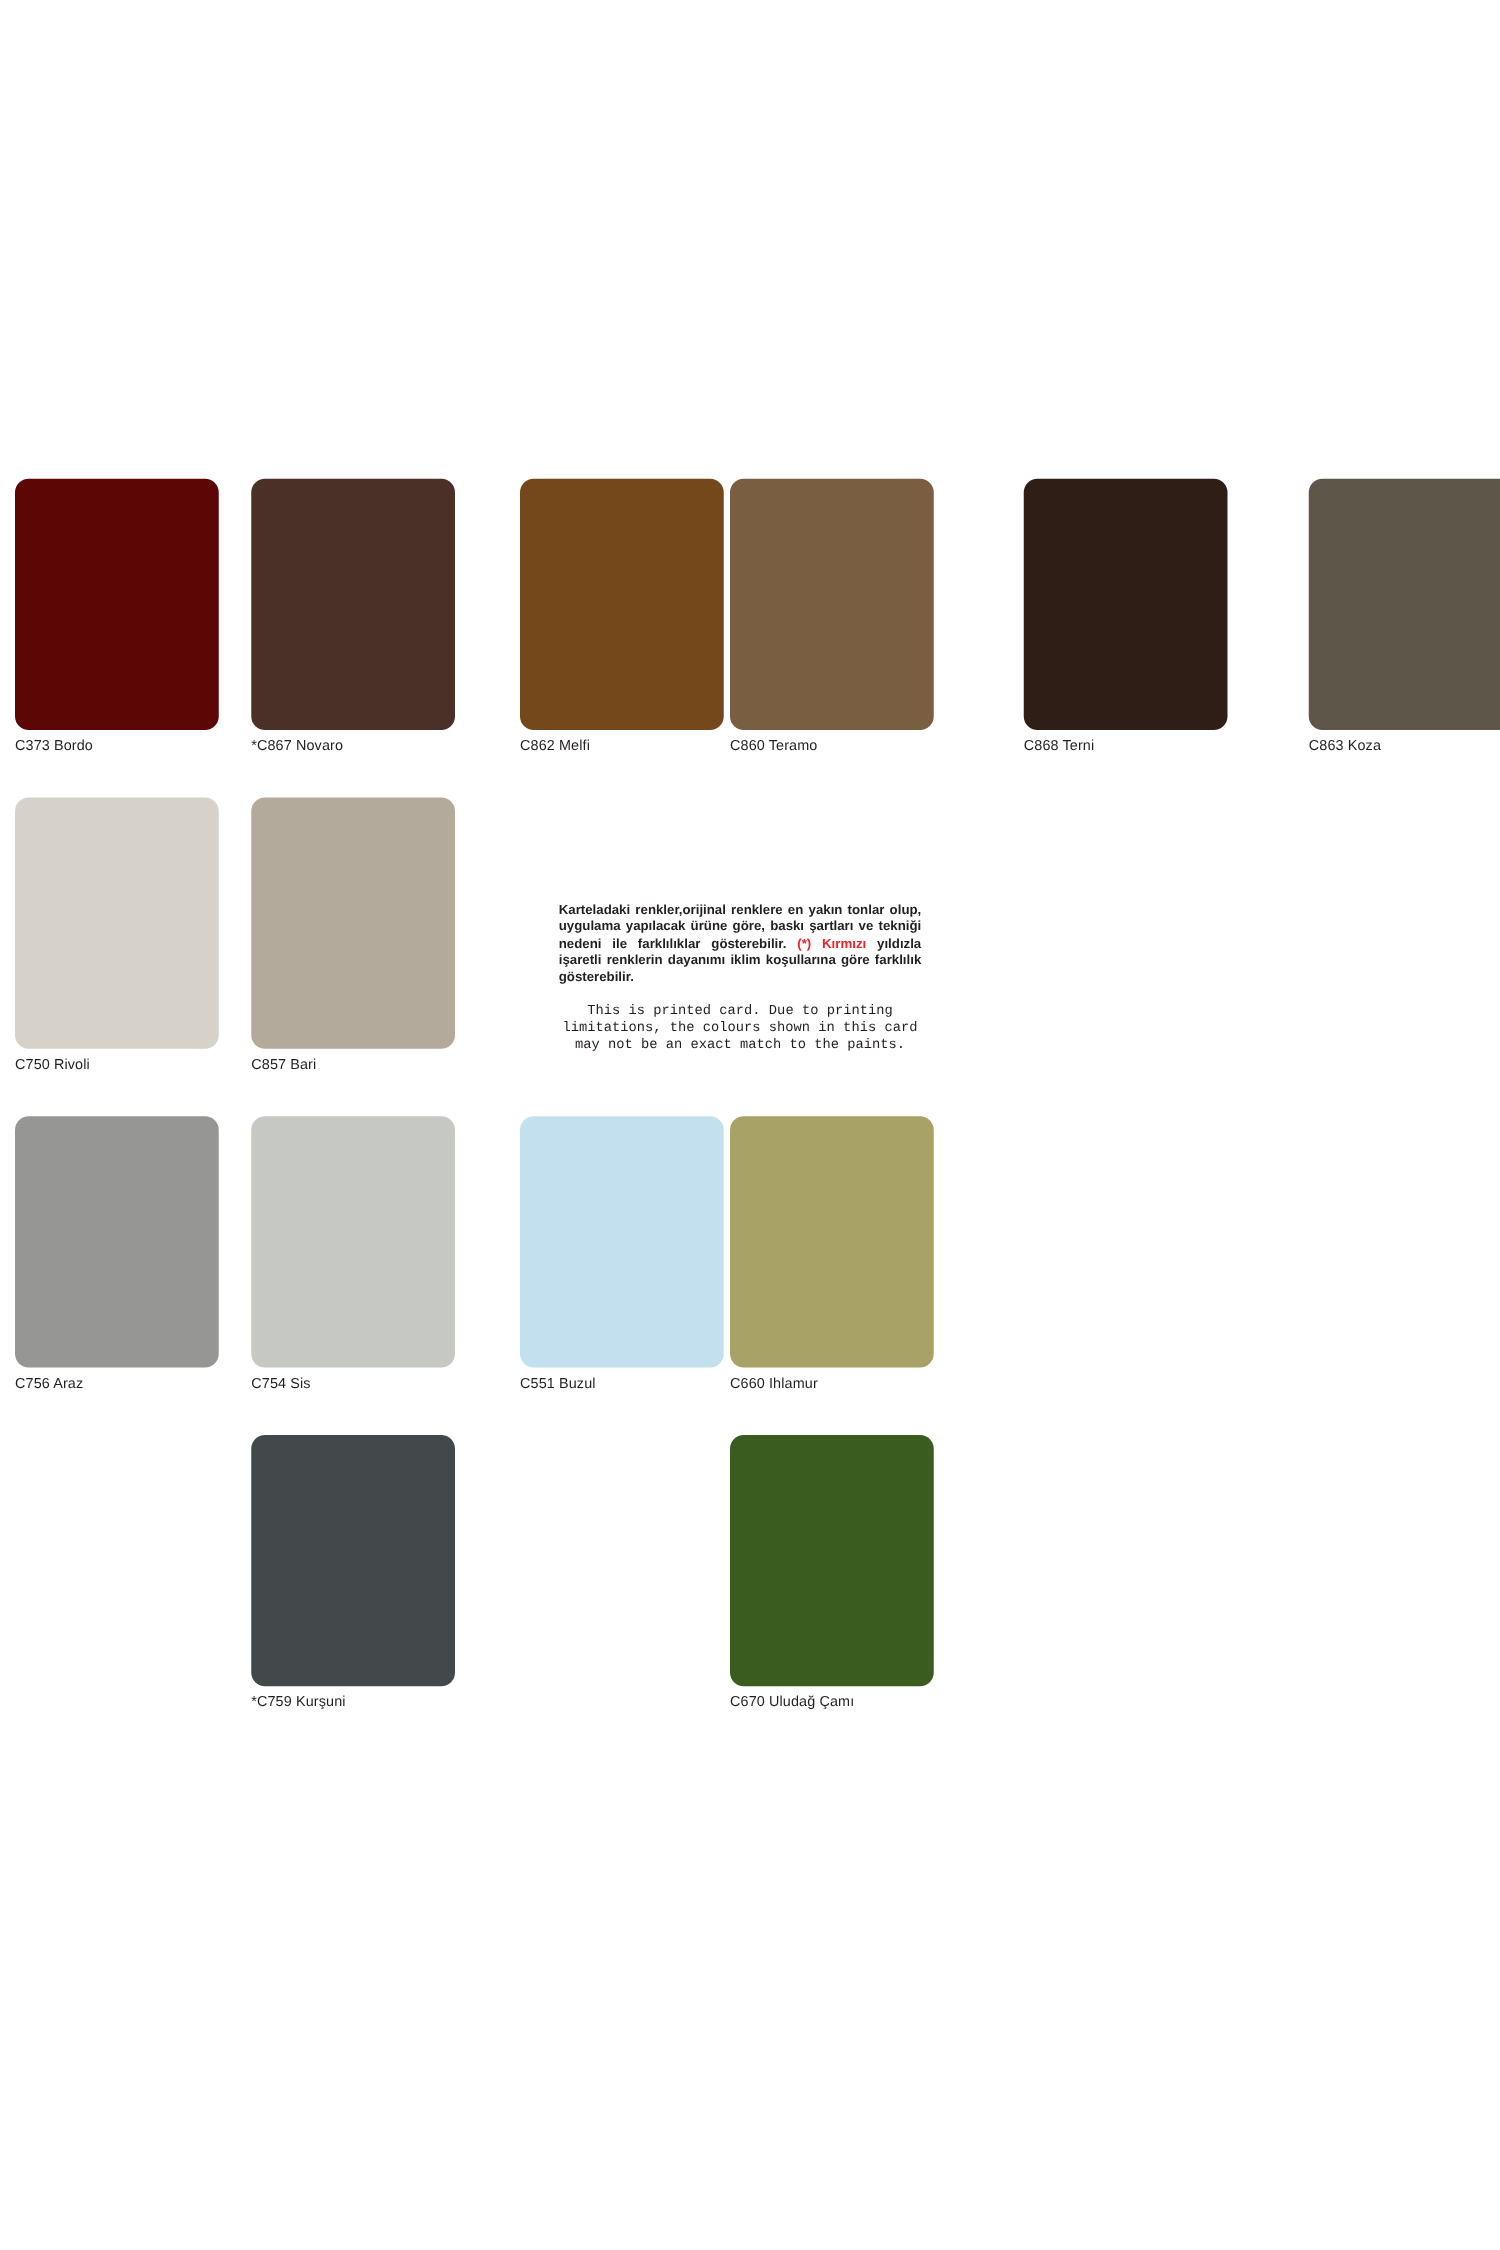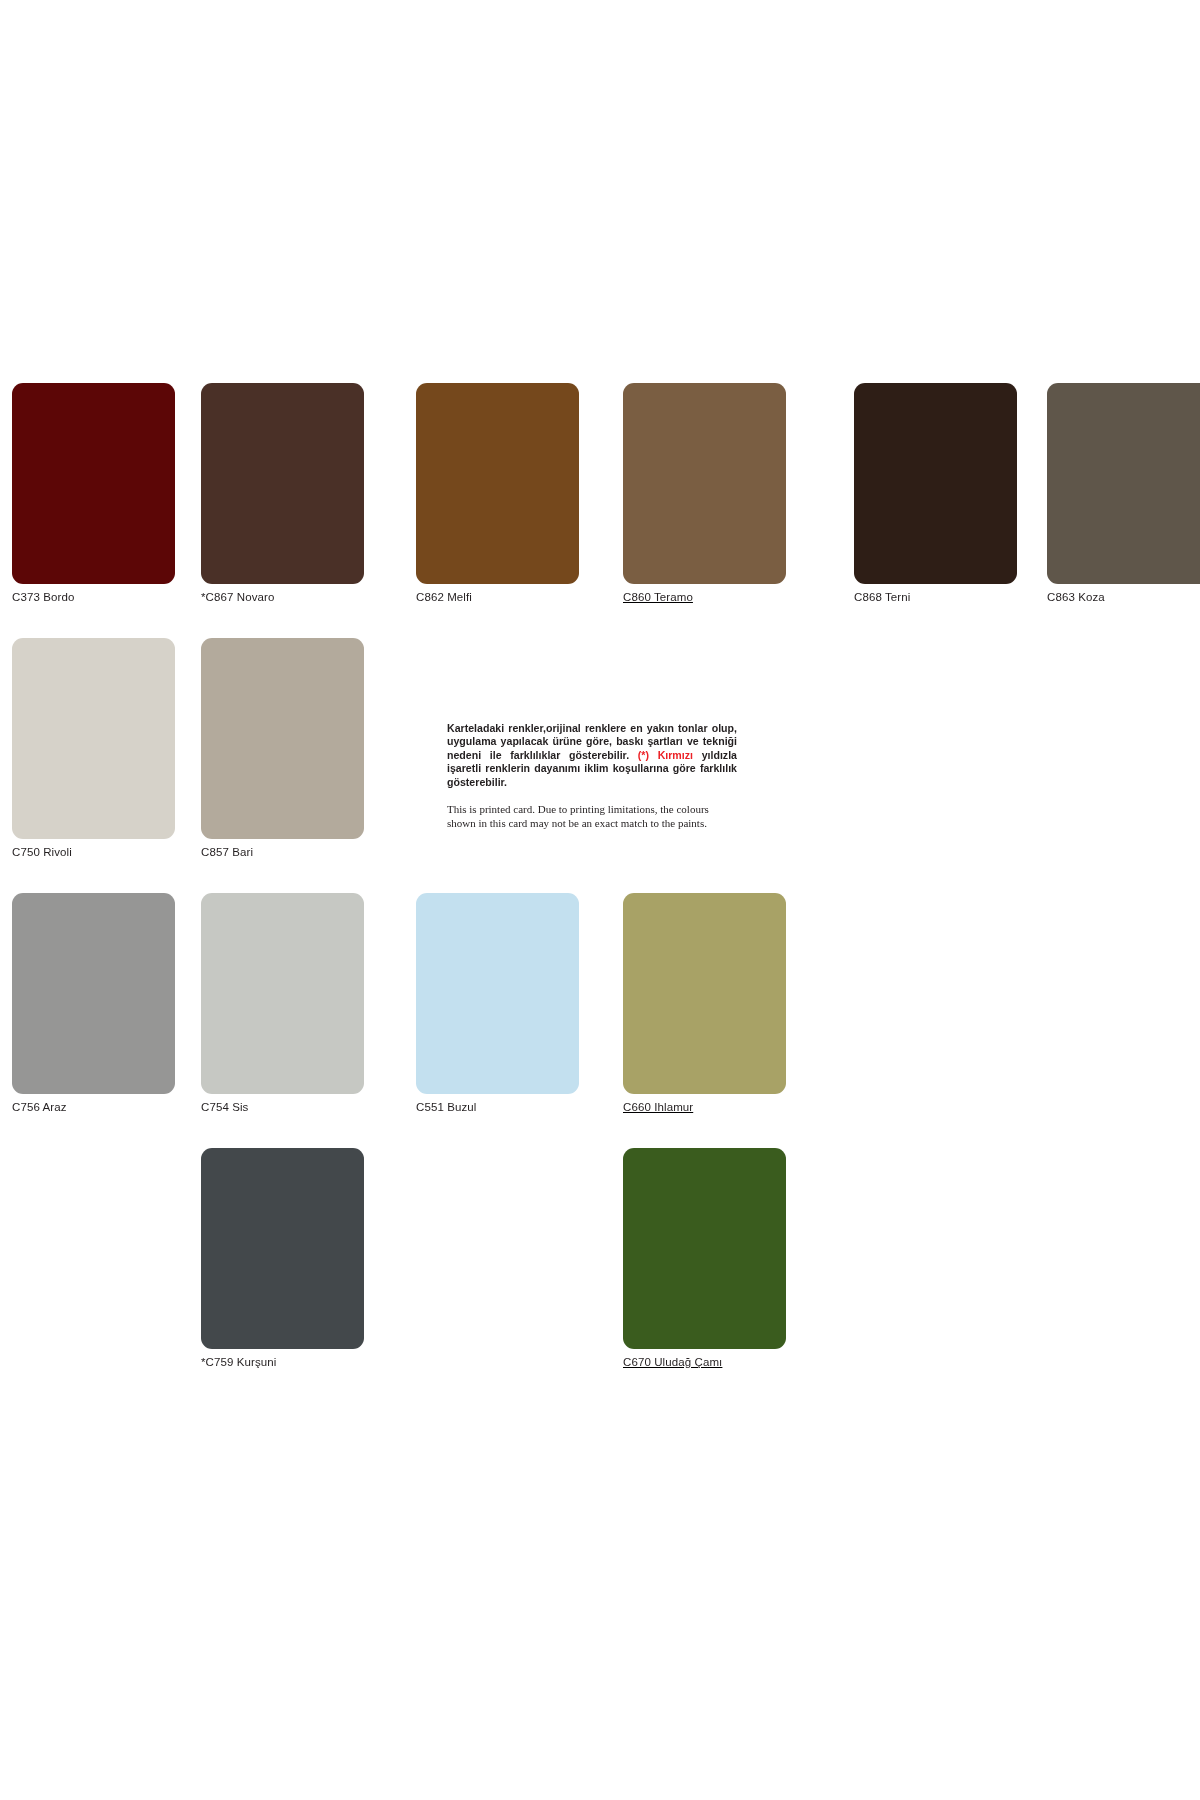--- a/index.html
+++ b/index.html
@@ -56,22 +56,22 @@
     line-height: 13px;
     color: #231f20;
     letter-spacing: 0.1px;
     white-space: nowrap;
   }
 
   
   .col-0 { left: 0px; }
   .col-1 { left: 189px; }
   .col-2 { left: 404px; }
-  .col-3 { left: 611px; text-decoration: underline; }
-  .col-4 { left: 842px; }
+  .col-3 { left: 572px; }
+  .col-4 { left: 807px; }
   .col-5 { left: 996px; margin-left: 39px; }
 
   .notice {
     position: absolute;
     left: 447px;
     top: 678px;
     width: 290px;
     margin-top: 44px;
   }
 
@@ -83,26 +83,26 @@
     color: #231f20;
     text-align: justify;
     margin: 0;
   }
 
   .notice-tr .red {
     color: #ec2227;
   }
 
   .notice-en {
-    font-family: Liberation Serif, serif;
+    font-family: Liberation Mono, monospace;
     font-size: 11px;
     line-height: 13.6px;
     color: #231f20;
     margin: 14px 0 0 0;
-    text-align: left;
+    text-align: center;
   }
 </style>
 </head>
 <body>
 
 <div id="card">
 
   <div class="swatch-grid">
 
     <div class="swatch-row">

